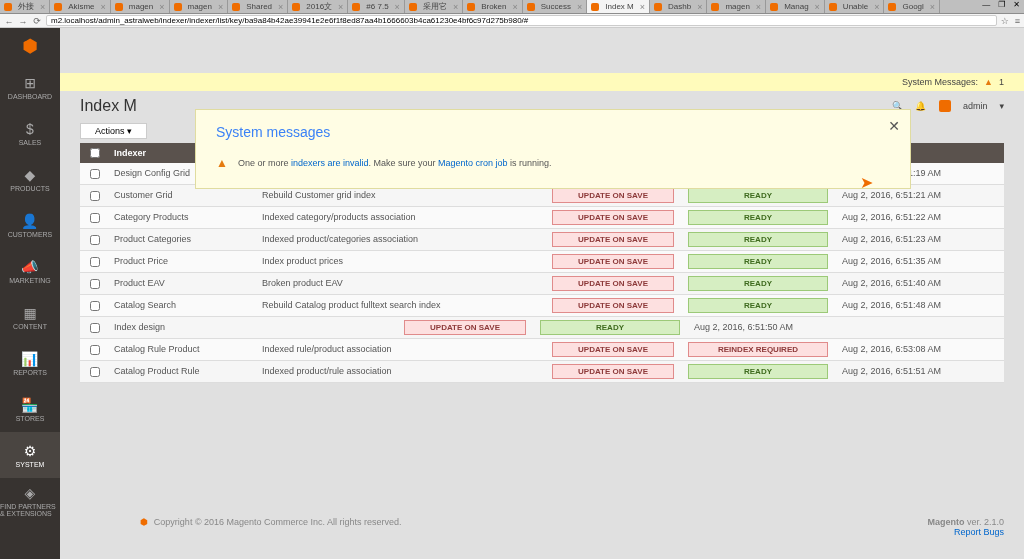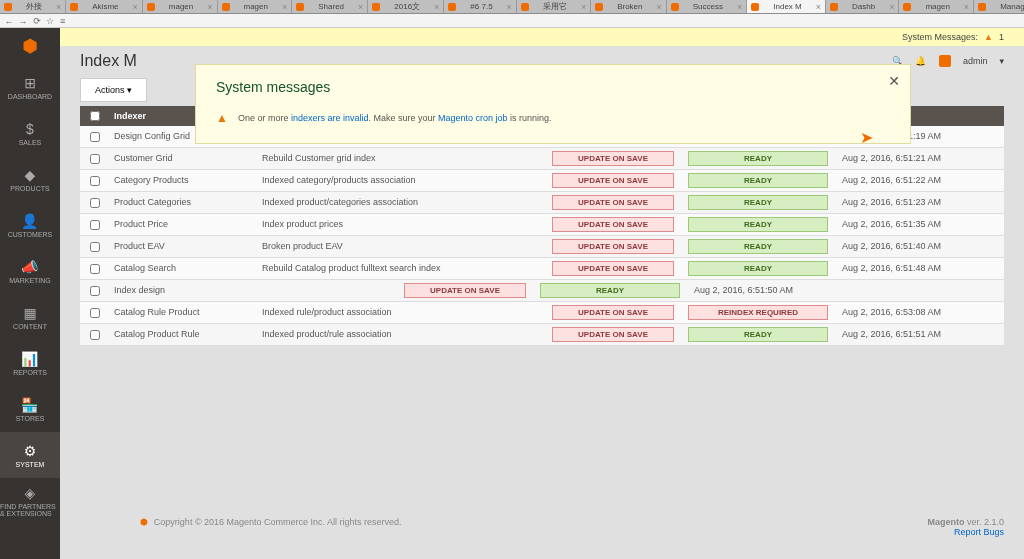--- a/index.html
+++ b/index.html
@@ -1,72 +1,72 @@
 <!DOCTYPE html>
 <html><head>
 <meta charset="utf-8">
 <style>
 * { margin: 0; padding: 0; box-sizing: border-box; font-family: Arial, sans-serif; }
 body { background: #f1f1f1; width: 1024px; height: 559px; overflow: hidden; position: relative; }
 
 
 .tabs-bar { height: 14px; background: #bfbfbf; border-bottom: 1px solid #8c8c8c; display: flex; font-size: 8px; overflow: hidden; }
-.tab { padding: 2px 4px; border-right: 1px solid #999; display: flex; align-items: center; gap: 14px; white-space: nowrap; color: #444; }
+.tab { padding: 2px 4px; border-right: 1px solid #999; display: flex; align-items: center; gap: 6px; white-space: nowrap; color: #444; }
 .tab.active { background: #f4f4f4; }
 .tab .favicon { width: 8px; height: 8px; background: #ef6c00; border-radius: 2px; display: inline-block; }
 .tab .tab-x { color: #888; font-size: 9px; }
 .window-controls { margin-left: auto; display: flex; gap: 8px; padding: 0 4px; }
 
 
 .addr-bar { height: 14px; background: #f4f4f4; display: flex; align-items: center; padding: 0 4px; gap: 4px; font-size: 9px; border-bottom: 1px solid #ccc; }
 .addr-btn { width: 10px; text-align: center; color: #666; }
 .addr-input { flex: 1; height: 11px; border: 1px solid #ccc; border-radius: 2px; padding: 0 4px; font-size: 8px; background: #fff; }
 .addr-right { display: flex; gap: 6px; color: #666; }
 
 
 .app { display: flex; height: calc(559px - 28px); position: relative; background: #e0e0e0; }
 .sidebar { width: 60px; background: #373330; display: flex; flex-direction: column; }
 .logo-cell { height: 36px; display: flex; align-items: center; justify-content: center; color: #ef6c00; font-size: 18px; }
 .nav-item { display: flex; flex-direction: column; align-items: center; justify-content: center; height: 46px; color: #aaa; font-size: 7px; }
 .nav-item.active { background: #4a4541; color: #fff; }
 .nav-icon { font-size: 14px; margin-bottom: 2px; }
 
-.content { flex: 1; position: relative; overflow: hidden; }
+.content { flex: 1; position: relative; overflow: hidden; margin-top: 45px; }
 
 .sys-banner { background: #fffbbb; height: 18px; display: flex; align-items: center; justify-content: flex-end; padding: 0 20px; font-size: 9px; color: #444; gap: 6px; }
 .sys-banner .warn { color: #e57b10; }
 
 .header { display: flex; align-items: center; padding: 6px 20px 4px; }
 .header h1 { font-size: 16px; font-weight: normal; color: #333; }
 .header-right { margin-left: auto; display: flex; align-items: center; gap: 12px; font-size: 9px; color: #444; }
 .user-icon { width: 12px; height: 12px; background: #ef6c00; border-radius: 2px; }
 
 .toolbar { display: flex; padding: 4px 20px; }
-.actions-btn { border: 1px solid #ccc; background: #fff; font-size: 9px; padding: 2px 14px; height: 24px; }
+.actions-btn { border: 1px solid #ccc; background: #fff; font-size: 9px; padding: 2px 14px; height: 16px; }
 
 .grid { margin: 0 20px; }
 .grid-head { display: flex; background: #5a524d; color: #fff; font-size: 9px; font-weight: bold; }
 .grid-row { display: flex; border-bottom: 1px solid #ddd; font-size: 9px; color: #555; background: #f6f6f6; }
 .grid-row:nth-child(odd) { background: #fafafa; }
 .c-chk { width: 30px; display: flex; align-items: center; justify-content: center; padding: 4px 0; }
 .c-chk input { width: 10px; height: 10px; }
 .c-idx { width: 148px; padding: 5px 4px; }
 .c-desc { width: 290px; padding: 5px 4px; }
 .c-mode { width: 130px; padding: 3px 4px; display: flex; justify-content: center; }
 .c-status { width: 160px; padding: 3px 4px; display: flex; justify-content: center; }
 .c-upd { flex: 1; padding: 5px 4px; }
 .badge { display: inline-block; width: 140px; text-align: center; font-size: 8px; font-weight: bold; padding: 2px 0; border: 1px solid; }
 .badge.mode { background: #fde0e0; border-color: #e08b8b; color: #8d3a3a; }
 .badge.ready { background: #d6eec2; border-color: #9cc978; color: #3f6b1f; }
 .badge.reindex { background: #fde0e0; border-color: #e08b8b; color: #8d3a3a; }
 
 
 .modal { position: absolute; top: 36px; left: 135px; right: 113px; background: #fffde4; border: 1px solid #e0dca0; padding: 14px 20px 18px; z-index: 10; }
 .modal .close { position: absolute; top: 8px; right: 10px; font-size: 14px; color: #555; cursor: pointer; }
-.modal h2 { font-size: 14px; font-weight: normal; color: #14532d; margin-bottom: 16px; }
+.modal h2 { font-size: 14px; font-weight: normal; color: #3b82f6; margin-bottom: 16px; }
 .modal .msg { display: flex; align-items: center; gap: 10px; font-size: 9px; color: #555; }
 .modal .msg .warn { color: #e57b10; font-size: 12px; }
 .modal .msg a { color: #0066cc; text-decoration: none; }
 
 .footer { position: absolute; bottom: 16px; left: 60px; right: 0; padding: 6px 20px; font-size: 9px; color: #888; display: flex; }
 .footer .f-logo { color: #ef6c00; margin-right: 6px; }
 .footer-right { margin-left: auto; text-align: right; }
 .footer-right a { color: #0066cc; text-decoration: none; }
 
 .cursor { position: absolute; top: 100px; left: 800px; font-size: 16px; color: #ef6c00; z-index: 20; }
@@ -159,20 +159,21 @@
     <span>—</span>
     <span>❐</span>
     <span>✕</span>
   </div>
 </div>
 
 <div class="addr-bar">
   <span class="addr-btn">←</span>
   <span class="addr-btn">→</span>
   <span class="addr-btn">⟳</span>
+  <input class="addr-input" value="m2.localhost/admin_astralweb/indexer/indexer/list/key/ba9a84b42ae39941e2e6f1f8ed87aa4b1666603b4ca61230e4bf6c97d275b980/#" style="">
   <div class="addr-right">
     <span>☆</span>
     <span>≡</span>
   </div>
 </div>
 
 <div class="app">
   <div class="sidebar">
     <div class="logo-cell">⬢</div>
     <div id="nav-items">

